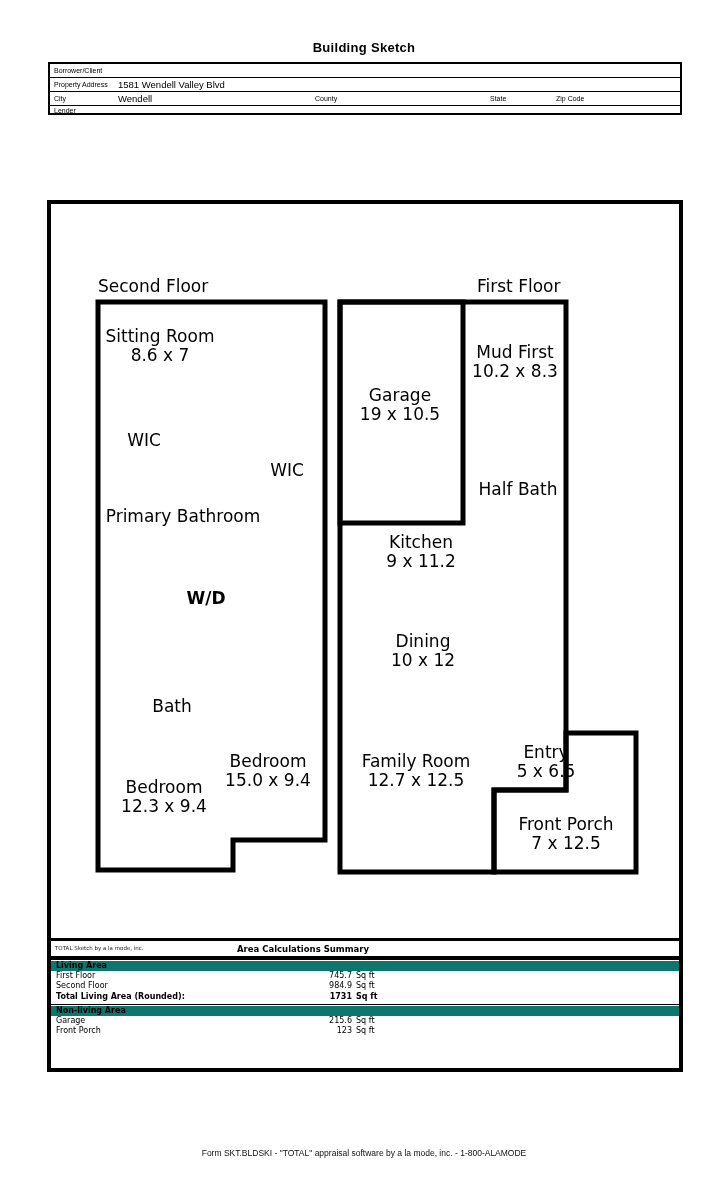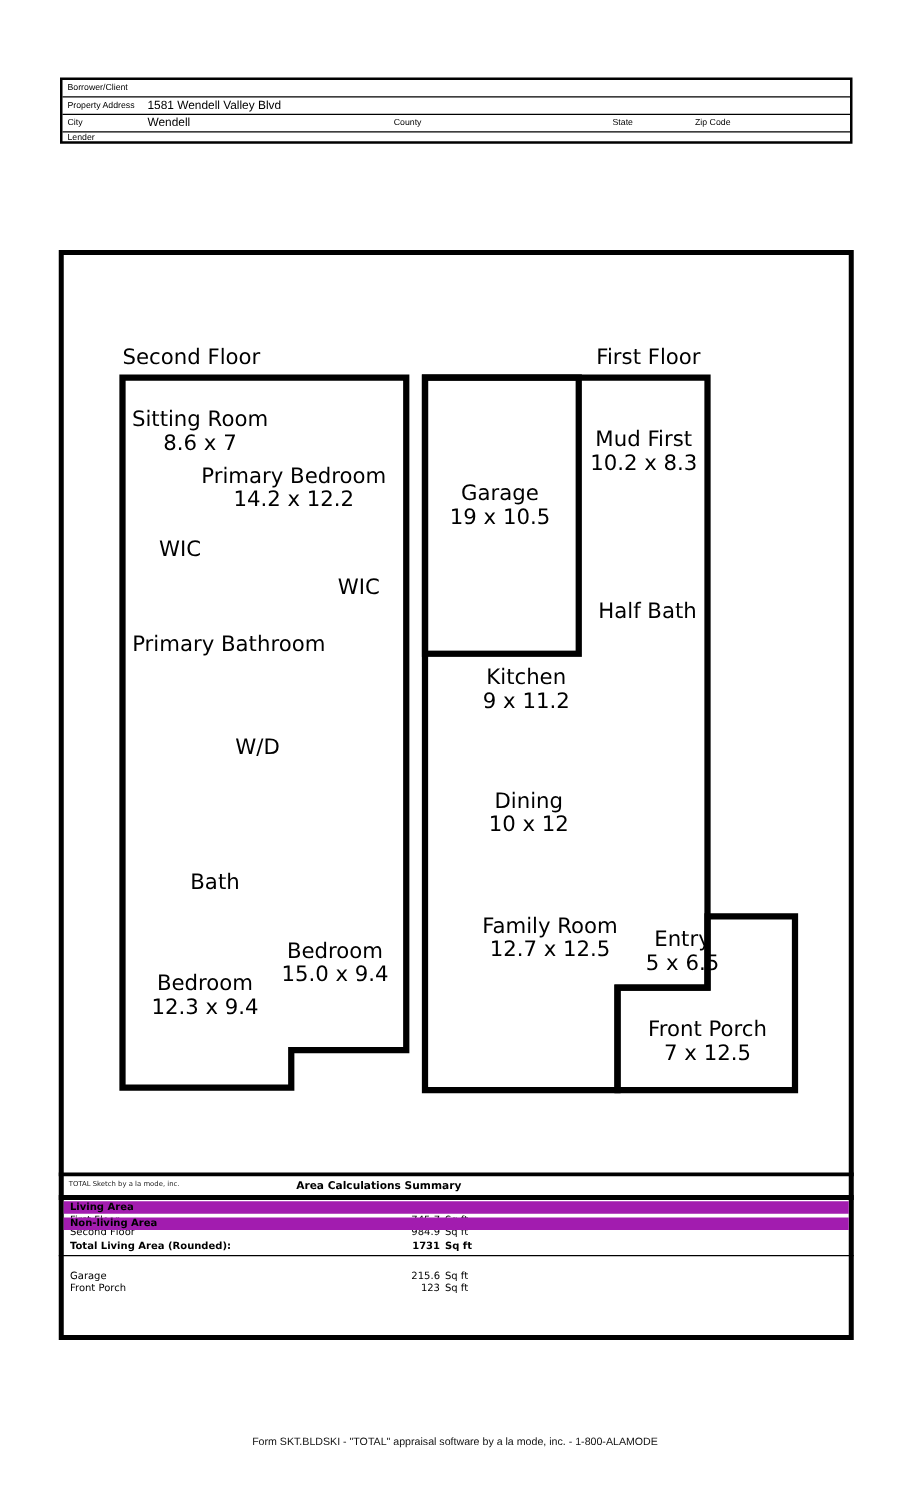--- a/index.html
+++ b/index.html
@@ -25,39 +25,40 @@
   .floor-title{position:absolute;font:17px "DejaVu Sans",sans-serif;white-space:nowrap;}
   .room{position:absolute;transform:translateX(-50%);text-align:center;
         font:17px "DejaVu Sans",sans-serif;line-height:19px;white-space:nowrap;}
 
   
   .sum-hline1{position:absolute;left:47px;top:938px;width:636px;height:3px;background:#000;}
   .sum-branding{position:absolute;left:55px;top:945px;font:5.5px "DejaVu Sans",sans-serif;color:#222;white-space:nowrap;}
   .sum-title{position:absolute;left:303px;top:944px;transform:translateX(-50%);
              font:bold 8.5px "DejaVu Sans",sans-serif;white-space:nowrap;}
   .sum-thick{position:absolute;left:47px;top:956px;width:636px;height:4px;background:#000;}
-  .sum-band{position:absolute;left:51px;width:628px;height:10px;background:#a21caf;
+  .sum-band{position:absolute;left:51px;width:628px;height:10px;background:#0f766e;
             font:bold 8px "DejaVu Sans",sans-serif;line-height:10px;padding-left:5px;box-sizing:border-box;}
   .sum-row{position:absolute;left:51px;width:628px;height:10px;font:8px "DejaVu Sans",sans-serif;line-height:10px;}
   .sum-row .rlabel{position:absolute;left:5px;top:0;white-space:nowrap;}
   .sum-row .rnum{position:absolute;left:0;top:0;width:301px;text-align:right;}
   .sum-row .runit{position:absolute;left:305px;top:0;}
   .sum-row.bold{font-weight:bold;}
   .sum-thin{position:absolute;left:47px;top:1004px;width:636px;height:1px;background:#000;}
 
   
   .watermark{position:absolute;left:4px;top:1127px;}
   .footer-text{position:absolute;left:0;top:1148px;width:100%;text-align:center;
                font:8.5px "Liberation Sans",sans-serif;color:#111;}
 </style>
 </head>
 <body>
 
 <div class="page">
 
+  <div class="page-title">Building Sketch</div>
 
   <div class="form-table">
     <div class="frow" style="height:13px;">
       <span class="flabel">Borrower/Client</span>
     </div>
     <div class="frow" style="height:13px;">
       <span class="flabel">Property Address</span>
       <span class="fvalue" style="left:68px;">1581 Wendell Valley Blvd</span>
     </div>
     <div class="frow" style="height:13px;">
@@ -81,34 +82,30 @@
     </svg>
   </div>
 
   <div class="floor-title" style="left:98px;top:276px;">Second Floor</div>
   <div class="floor-title" style="left:477px;top:276px;">First Floor</div>
 
   <div class="room" style="left:160px;top:327px;">
     <div>Sitting Room</div>
     <div>8.6 x 7</div>
   </div>
-  <div class="room" style="left:235px;top:372px;">
-    <div>Primary Bedroom</div>
-    <div>14.2 x 12.2</div>
-  </div>
   <div class="room" style="left:144px;top:431px;">
     <div>WIC</div>
   </div>
   <div class="room" style="left:287px;top:461px;">
     <div>WIC</div>
   </div>
   <div class="room" style="left:183px;top:507px;">
     <div>Primary Bathroom</div>
   </div>
-  <div class="room" style="left:206px;top:589px;">
+  <div class="room" style="left:206px;top:589px;font-weight:bold;">
     <div>W/D</div>
   </div>
   <div class="room" style="left:172px;top:697px;">
     <div>Bath</div>
   </div>
   <div class="room" style="left:268px;top:752px;">
     <div>Bedroom</div>
     <div>15.0 x 9.4</div>
   </div>
   <div class="room" style="left:164px;top:778px;">
@@ -128,21 +125,21 @@
     <div>Half Bath</div>
   </div>
   <div class="room" style="left:421px;top:533px;">
     <div>Kitchen</div>
     <div>9 x 11.2</div>
   </div>
   <div class="room" style="left:423px;top:632px;">
     <div>Dining</div>
     <div>10 x 12</div>
   </div>
-  <div class="room" style="left:416px;top:732px;margin-left:24px;">
+  <div class="room" style="left:416px;top:752px;">
     <div>Family Room</div>
     <div>12.7 x 12.5</div>
   </div>
   <div class="room" style="left:546px;top:743px;">
     <div>Entry</div>
     <div>5 x 6.5</div>
   </div>
   <div class="room" style="left:566px;top:815px;">
     <div>Front Porch</div>
     <div>7 x 12.5</div>
@@ -165,21 +162,21 @@
     <span class="rnum">984.9</span>
     <span class="runit">Sq ft</span>
   </div>
   <div class="sum-row bold" style="top:992px;height:11px;">
     <span class="rlabel">Total Living Area (Rounded):</span>
     <span class="rnum">1731</span>
     <span class="runit">Sq ft</span>
   </div>
   <div class="sum-thin"></div>
 
-  <div class="sum-band" style="top:974px;">Non-living Area</div>
+  <div class="sum-band" style="top:1006px;">Non-living Area</div>
 
   <div class="sum-row" style="top:1016px;">
     <span class="rlabel">Garage</span>
     <span class="rnum">215.6</span>
     <span class="runit">Sq ft</span>
   </div>
   <div class="sum-row" style="top:1026px;">
     <span class="rlabel">Front Porch</span>
     <span class="rnum">123</span>
     <span class="runit">Sq ft</span>

